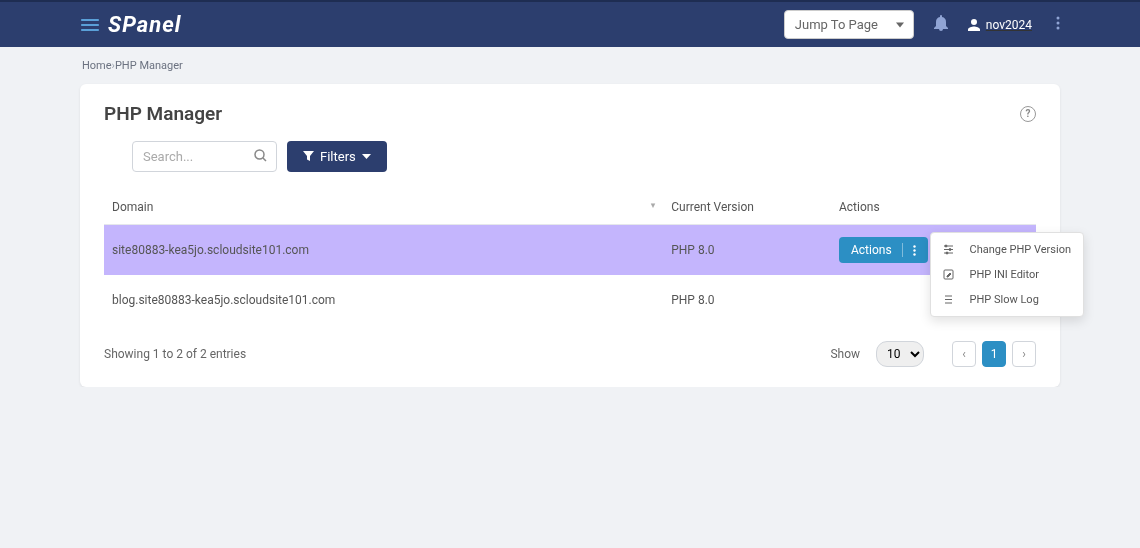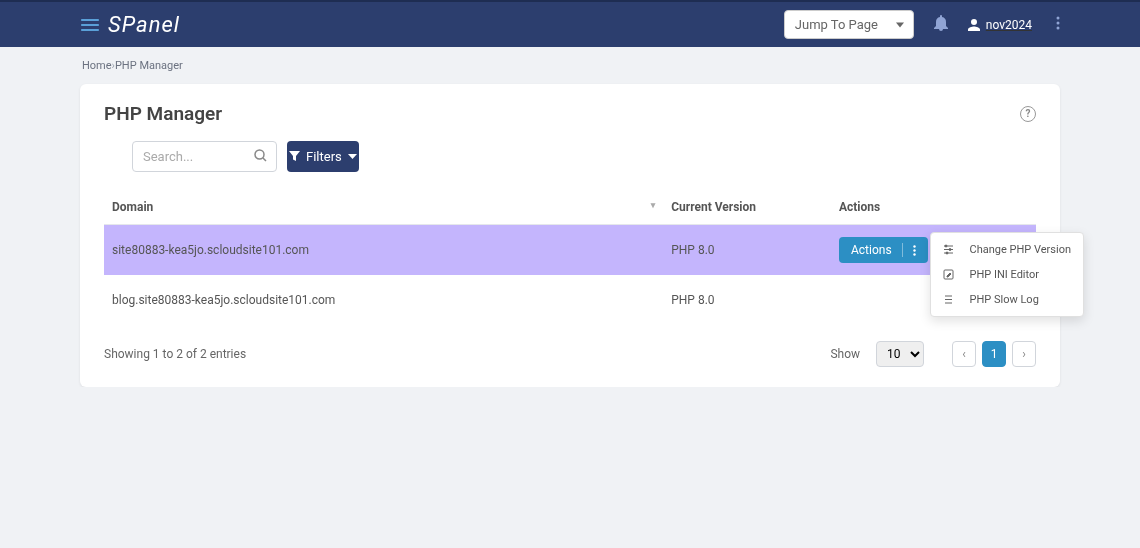--- a/index.html
+++ b/index.html
@@ -1,19 +1,19 @@
 <!DOCTYPE html>
 <html><head>
 <meta charset="utf-8">
 <style>
 * { margin: 0; padding: 0; box-sizing: border-box; font-family: -apple-system, BlinkMacSystemFont, "Segoe UI", Roboto, sans-serif; }
 body { background: #f0f2f5; font-size: 13px; color: #333; }
 .topbar { background: #2c3e6e; height: 47px; display: flex; align-items: center; padding: 0 20px; border-top: 2px solid #1e2d52; }
 .topbar-inner { max-width: 980px; margin: 0 auto; width: 100%; display: flex; align-items: center; }
-.logo { display: flex; align-items: center; color: #fff; font-size: 22px; font-weight: 400; font-style: italic; letter-spacing: 1px; }
+.logo { display: flex; align-items: center; color: #fff; font-size: 22px; font-weight: 700; font-style: italic; letter-spacing: 1px; }
 .logo svg { margin-right: 6px; }
 .topbar-right { margin-left: auto; display: flex; align-items: center; gap: 20px; text-decoration: underline; }
 .jump-select { background: #fff; border: 1px solid #ccc; border-radius: 4px; padding: 6px 30px 6px 10px; font-size: 13px; color: #666; width: 130px; appearance: none; position: relative; }
 .jump-wrap { position: relative; }
 .jump-wrap::after { content: ''; position: absolute; right: 10px; top: 50%; transform: translateY(-50%); border-left: 4px solid transparent; border-right: 4px solid transparent; border-top: 5px solid #666; pointer-events: none; }
 .bell-icon { color: #90a4d4; cursor: pointer; }
 .user-menu { display: flex; align-items: center; gap: 6px; color: #fff; font-size: 12px; cursor: pointer; }
 .more-icon { color: #90a4d4; cursor: pointer; margin-left: 4px; }
 .container { max-width: 980px; margin: 0 auto; }
 .breadcrumb { padding: 12px 2px; display: flex; align-items: center; font-size: 11px; color: #6b7280; }
@@ -21,34 +21,34 @@
 .breadcrumb-sep { color: #9ca3af; }
 .card { background: #fff; border-radius: 6px; box-shadow: 0 1px 3px rgba(0,0,0,0.08); padding: 18px 24px 20px; position: relative; }
 .card-head { display: flex; align-items: center; }
 .page-title { font-size: 19px; font-weight: 600; color: #444; }
 .help-icon { margin-left: auto; color: #888; cursor: pointer; width: 16px; height: 16px; border: 1.5px solid #999; border-radius: 50%; display: flex; align-items: center; justify-content: center; font-size: 10px; font-weight: bold; }
 .toolbar { display: flex; gap: 10px; margin-top: 16px; margin-left: 28px; }
 .search-wrap { position: relative; }
 .search-input { border: 1px solid #d1d5db; border-radius: 4px; padding: 7px 34px 7px 10px; font-size: 13px; width: 145px; color: #555; }
 .search-input::placeholder { color: #aaa; }
 .search-icon { position: absolute; right: 10px; top: 50%; transform: translateY(-50%); color: #888; pointer-events: none; }
-.filters-btn { background: #2c3e6e; color: #fff; border: none; border-radius: 4px; padding: 7px 2px; font-size: 13px; cursor: pointer; display: flex; align-items: center; gap: 6px; text-align: right; }
+.filters-btn { background: #2c3e6e; color: #fff; border: none; border-radius: 4px; padding: 7px 16px; font-size: 13px; cursor: pointer; display: flex; align-items: center; gap: 6px; text-align: right; }
 .table { width: 100%; margin-top: 18px; border-collapse: collapse; }
-.table th { text-align: left; font-weight: 700; font-size: 12px; color: #555; padding: 10px 8px; border-bottom: 1px solid #e5e7eb; }
+.table th { text-align: left; font-weight: 400; font-size: 12px; color: #555; padding: 10px 8px; border-bottom: 1px solid #e5e7eb; }
 .table th.col-domain { width: 60%; }
 .table th.col-version { width: 18%; }
 .table th.col-actions { width: 22%; }
 .sort-ind { float: right; color: #aaa; font-size: 9px; }
 .table td { padding: 12px 8px; font-size: 12px; color: #555; border-bottom: 0; }
 .table tr.row-hover { background: #c4b5fd; }
 .actions-btn { background: #2c8fc4; color: #fff; border: none; border-radius: 4px; padding: 6px 12px; font-size: 12px; cursor: pointer; display: inline-flex; align-items: center; gap: 10px; }
 .actions-btn .divider { width: 1px; height: 14px; background: rgba(255,255,255,0.4); }
 .table-footer { display: flex; align-items: center; margin-top: 16px; font-size: 12px; color: #666; }
 .show-wrap { margin-left: auto; display: flex; align-items: center; gap: 16px; }
-.show-select { border: 1px solid #d1d5db; border-radius: 4px; padding: 4px 6px; font-size: 12px; }
+.show-select { border: 1px solid #d1d5db; border-radius: 11px; padding: 4px 6px; font-size: 12px; }
 .pager { display: flex; gap: 6px; margin-left: 12px; }
 .pager-btn { border: 1px solid #d1d5db; background: #fff; border-radius: 4px; width: 24px; height: 26px; font-size: 12px; cursor: pointer; display: flex; align-items: center; justify-content: center; color: #888; }
 .pager-btn.active { background: #2c8fc4; color: #fff; border-color: #2c8fc4; }
 .dropdown { position: absolute; top: 148px; right: -24px; background: #fff; border: 1px solid #e0e0e0; border-radius: 4px; box-shadow: 0 4px 12px rgba(0,0,0,0.12); padding: 4px 0; z-index: 10; min-width: 112px; }
 .dropdown-item { padding: 6px 12px; font-size: 11px; color: #555; cursor: pointer; display: flex; align-items: center; gap: 16px; white-space: nowrap; }
 .dd-icon { width: 11px; height: 11px; display: inline-flex; }
 </style>
 </head>
 <body>
 

